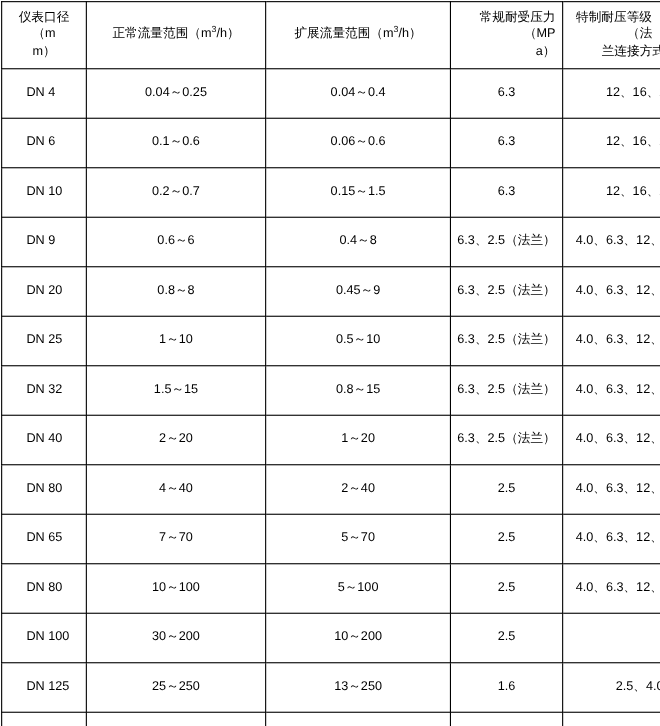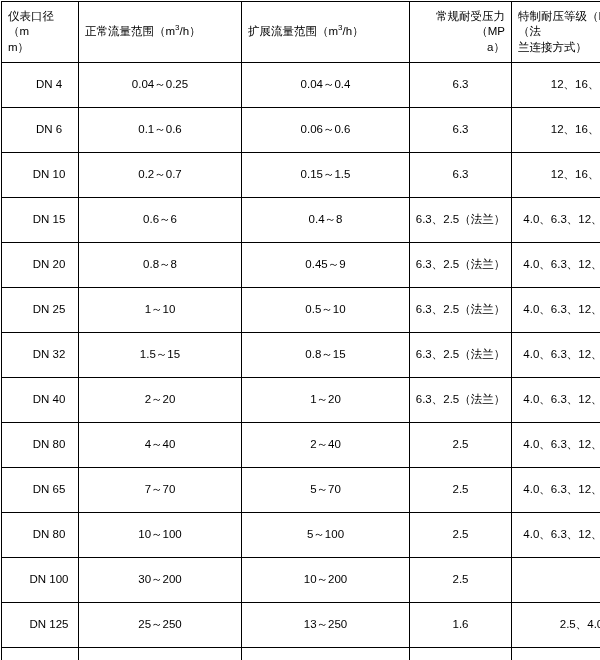--- a/index.html
+++ b/index.html
@@ -29,34 +29,34 @@
     border: 1px solid #000000;
     font-weight: normal;
     font-size: 11.5px;
     line-height: 1.35;
     padding: 3px 4px;
     vertical-align: middle;
     word-break: break-all;
   }
   #spec-table thead th {
     height: 54px;
-    text-align: left;
+    text-align: center;
     padding-left: 6px;
     padding-right: 6px;
     font-size: 11.5px;
   }
   #spec-table thead th.center-head {
     text-align: right;
   }
   #spec-table tbody td {
     height: 38px;
     text-align: center;
   }
   #spec-table tbody td.col-dn {
-    text-align: center;
+    text-align: left;
     padding-left: 22px;
     font-size: 11.5px;
   }
   sup {
     font-size: 8px;
     vertical-align: super;
     line-height: 0;
   }
 </style>
 </head>
@@ -108,21 +108,21 @@
         <td>12、16、25</td>
       </tr>
       <tr>
         <td class="col-dn">DN 10</td>
         <td>0.2～0.7</td>
         <td>0.15～1.5</td>
         <td>6.3</td>
         <td>12、16、25</td>
       </tr>
       <tr>
-        <td class="col-dn">DN 15</td>
+        <td class="col-dn">DN 9</td>
         <td>0.6～6</td>
         <td>0.4～8</td>
         <td>6.3、2.5（法兰）</td>
         <td>4.0、6.3、12、16、25</td>
       </tr>
       <tr>
         <td class="col-dn">DN 20</td>
         <td>0.8～8</td>
         <td>0.45～9</td>
         <td>6.3、2.5（法兰）</td>

